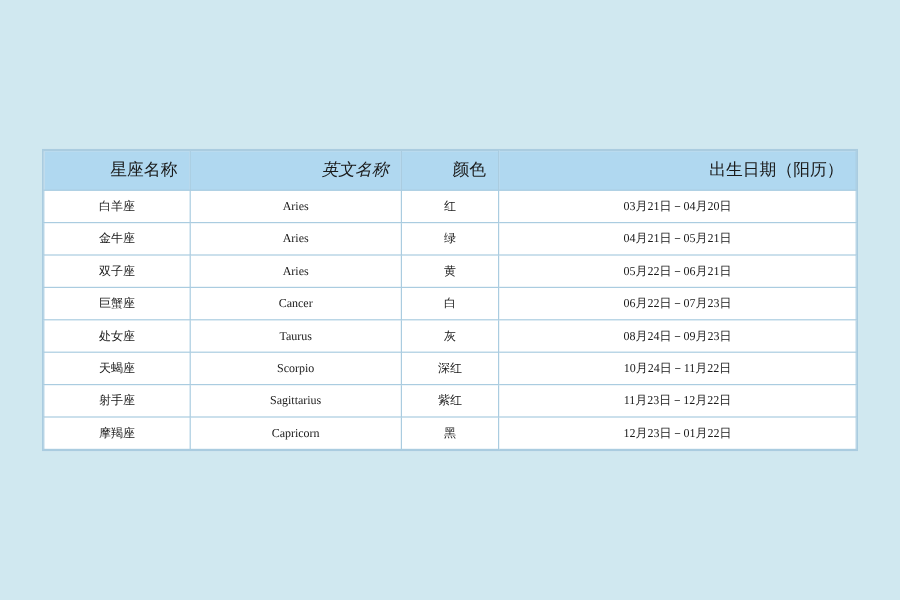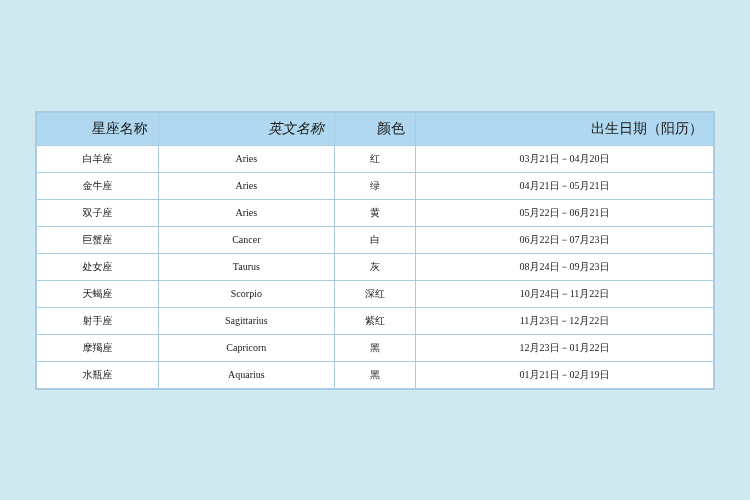--- a/index.html
+++ b/index.html
@@ -107,21 +107,15 @@
           <td>Sagittarius</td>
           <td>紫红</td>
           <td>11月23日－12月22日</td>
         </tr>
         <tr>
           <td>摩羯座</td>
           <td>Capricorn</td>
           <td>黑</td>
           <td>12月23日－01月22日</td>
         </tr>
-        <tr>
-          <td>水瓶座</td>
-          <td>Aquarius</td>
-          <td>黑</td>
-          <td>01月21日－02月19日</td>
-        </tr>
       </tbody>
   </table>
 </div>
 
 </body></html>

